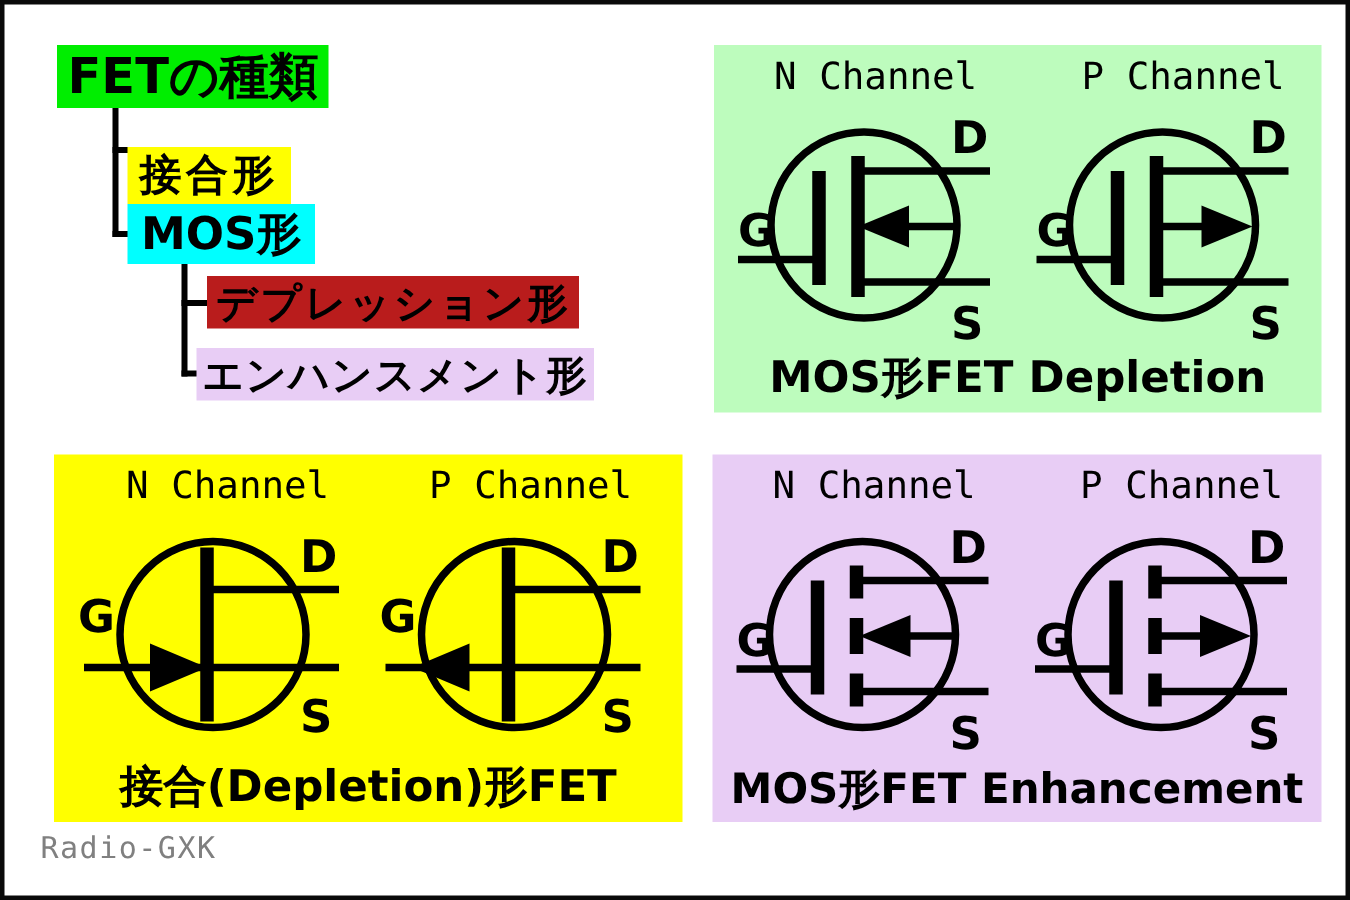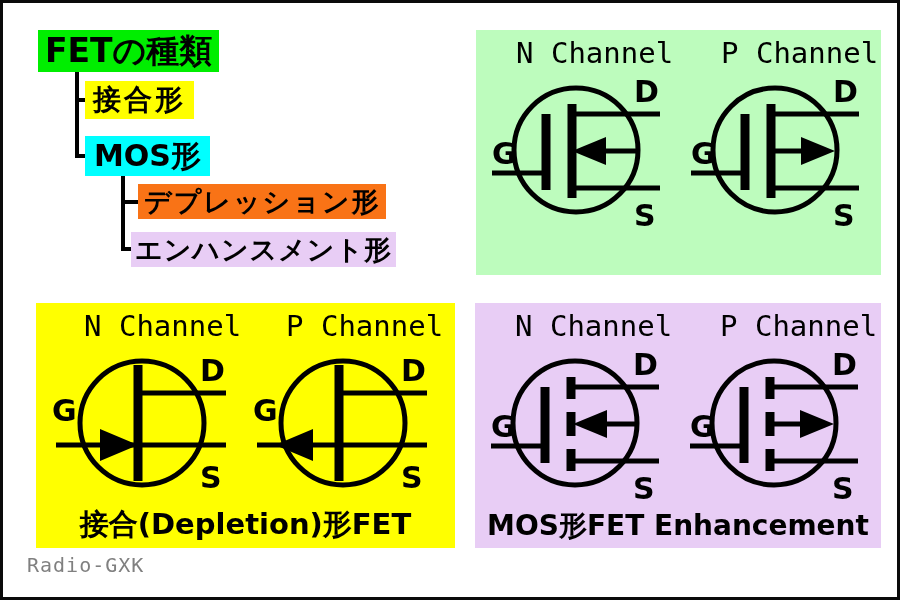--- a/index.html
+++ b/index.html
@@ -69,21 +69,21 @@
 
   
   .panel{position:absolute;box-sizing:border-box;}
   #panel-depletion{left:473px;top:27px;width:405px;height:245px;background:#bdfcbd;}
   #panel-junction {left:33px; top:300px;width:419px;height:245px;background:#ffff00;}
   #panel-enhancement{left:472px;top:300px;width:406px;height:245px;background:#e8cdf5;}
 
   .ch-head{
     position:absolute;top:6px;
     font-family:"DejaVu Sans Mono","Liberation Mono",monospace;
-    font-size:29px;color:#000;white-space:nowrap;
+    font-size:25px;color:#000;white-space:nowrap;
   }
   .ch-head.left{left:40px;}
   .ch-head.right{left:245px;}
   #panel-junction .ch-head.left{left:48px;}
   #panel-junction .ch-head.right{left:250px;}
 
   .caption{
     position:absolute;left:0;right:0;bottom:3px;
     text-align:center;
     font-family:"DejaVu Sans","Liberation Sans",sans-serif;
@@ -122,29 +122,29 @@
     <div class="ln" id="h1"></div>
     <div class="ln" id="h2"></div>
     <div class="ln" id="v2"></div>
     <div class="ln" id="h3"></div>
     <div class="ln" id="h4"></div>
 
     <div class="node" id="node-root" style="background-color: rgb(0, 238, 0);">
       <span>FETの種類</span>
     </div>
 
-    <div class="node" id="node-junction" style="background-color: rgb(255, 255, 0);">
+    <div class="node" id="node-junction" style="background-color: rgb(255, 255, 0); margin-top: 17px;">
       <span>接合形</span>
     </div>
 
     <div class="node" id="node-mos" style="background-color: rgb(0, 255, 255);">
       <span>MOS形</span>
     </div>
 
-    <div class="node" id="node-depletion" style="background-color: #f97316;">
+    <div class="node" id="node-depletion" style="background-color: #b91c1c;">
       <span>デプレッション形</span>
     </div>
 
     <div class="node" id="node-enhancement" style="background-color: rgb(232, 205, 245);">
       <span>エンハンスメント形</span>
     </div>
   </div>
 
   <div class="panel" id="panel-depletion" style="background-color: rgb(189, 252, 189);">
 
@@ -186,20 +186,21 @@
           <path d="M88 120 H176"></path>
           <path d="M88 83 H122"></path>
         </g>
         <polygon points="152,83 118,69 118,97" fill="#000"></polygon>
         <text x="8" y="96" font-family="DejaVu Sans, Liberation Sans, sans-serif" font-size="30" font-weight="bold" fill="#000">G</text>
         <text x="150" y="34" font-family="DejaVu Sans, Liberation Sans, sans-serif" font-size="30" font-weight="bold" fill="#000">D</text>
         <text x="150" y="158" font-family="DejaVu Sans, Liberation Sans, sans-serif" font-size="30" font-weight="bold" fill="#000">S</text>
       </svg>
     </div>
 
+    <div class="caption">MOS形FET Depletion</div>
   </div>
 
   <div class="panel" id="panel-junction" style="background-color: rgb(255, 255, 0);">
 
     <div class="ch-head left">N Channel</div>
     <div class="ch-head right">P Channel</div>
 
     <div class="sym left">
       <svg viewBox="0 0 195 165">
         <g fill="none" stroke="#000" stroke-width="5">

